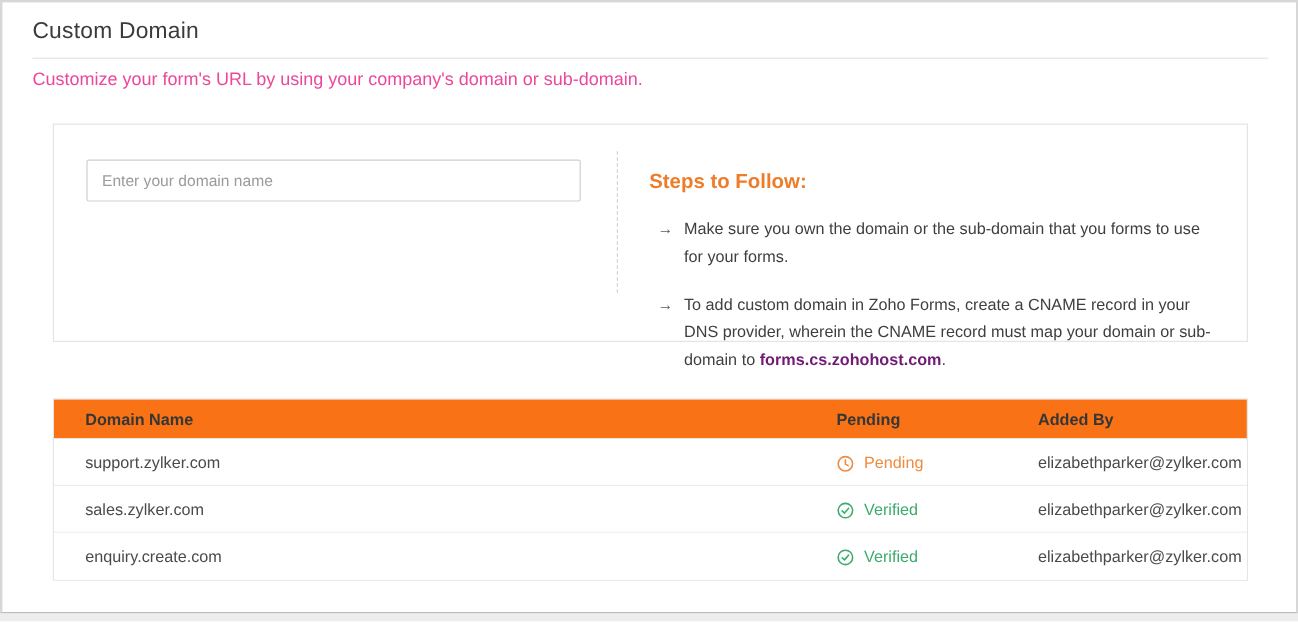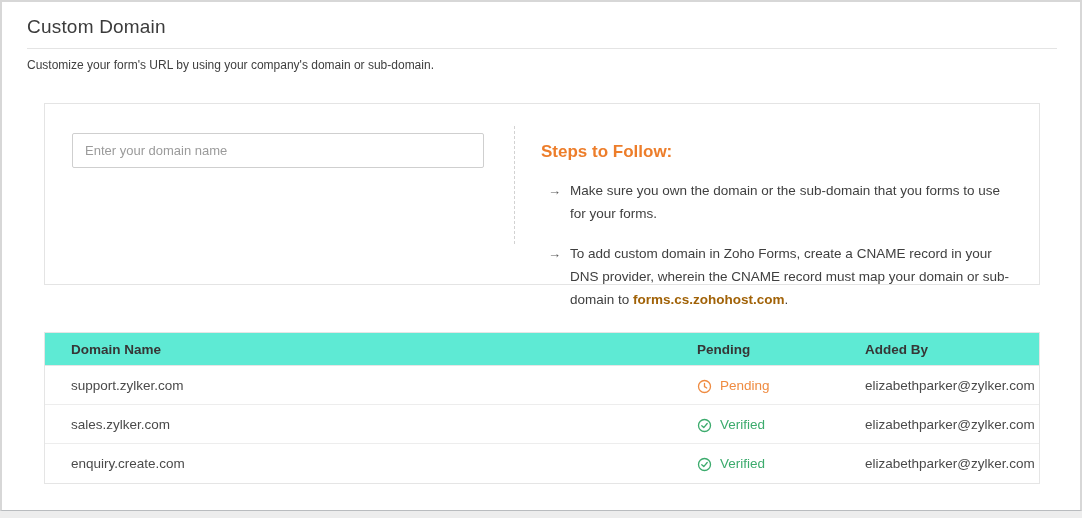--- a/index.html
+++ b/index.html
@@ -36,22 +36,22 @@
     letter-spacing: .2px;
   }
   .title-rule {
     position: absolute;
     left: 25px; right: 23px; top: 46px;
     border-top: 1px solid #e4e4e4;
   }
   .page-subtitle {
     position: absolute;
     left: 25px; top: 56px;
-    font-size: 12px;
-    color: #404040;
+    font-size: 15px;
+    color: #ec4899;
   }
   
   .add-panel {
     position: absolute;
     left: 42px; top: 101px;
     width: 996px; height: 182px;
     border: 1px solid #e4e4e4;
     background: #fff;
   }
   .domain-input {
@@ -105,42 +105,42 @@
     line-height: 23px;
   }
   .step-arrow {
     flex: 0 0 auto;
     width: 22px;
     margin-left: 7px;
     color: #5a5a5a;
     font-size: 13px;
   }
   .step-text { flex: 1; }
-  .step-text b { color: #a16207; text-align: center; }
+  .step-text b { color: #701a75; text-align: center; }
   
   .domain-table {
     position: absolute;
     left: 42px; top: 330px;
     width: 996px;
     border: 1px solid #e5e5e5;
     background: #fff;
   }
   .t-row {
     display: flex;
     align-items: center;
     height: 39px;
     border-bottom: 1px solid #ededed;
     background: #fff;
     font-size: 13.5px;
     color: #4a4a4a;
   }
   .t-row:last-child { border-bottom: none; }
   .t-head {
     height: 33px;
-    background: #5eead4;
+    background: #f97316;
     border-bottom: 1px solid #e5e5e5;
     font-weight: bold;
     color: #363636;
     font-size: 13.5px;
   }
   .c-domain { width: 652px; padding-left: 26px; }
   .c-status { width: 168px; display: flex; align-items: center; }
   .c-added  { flex: 1; }
   .status-icon { display: inline-flex; margin-right: 8px; position: relative; top: 1px; }
   .status-pending { color: var(--pending-orange, #ef8b41); }

